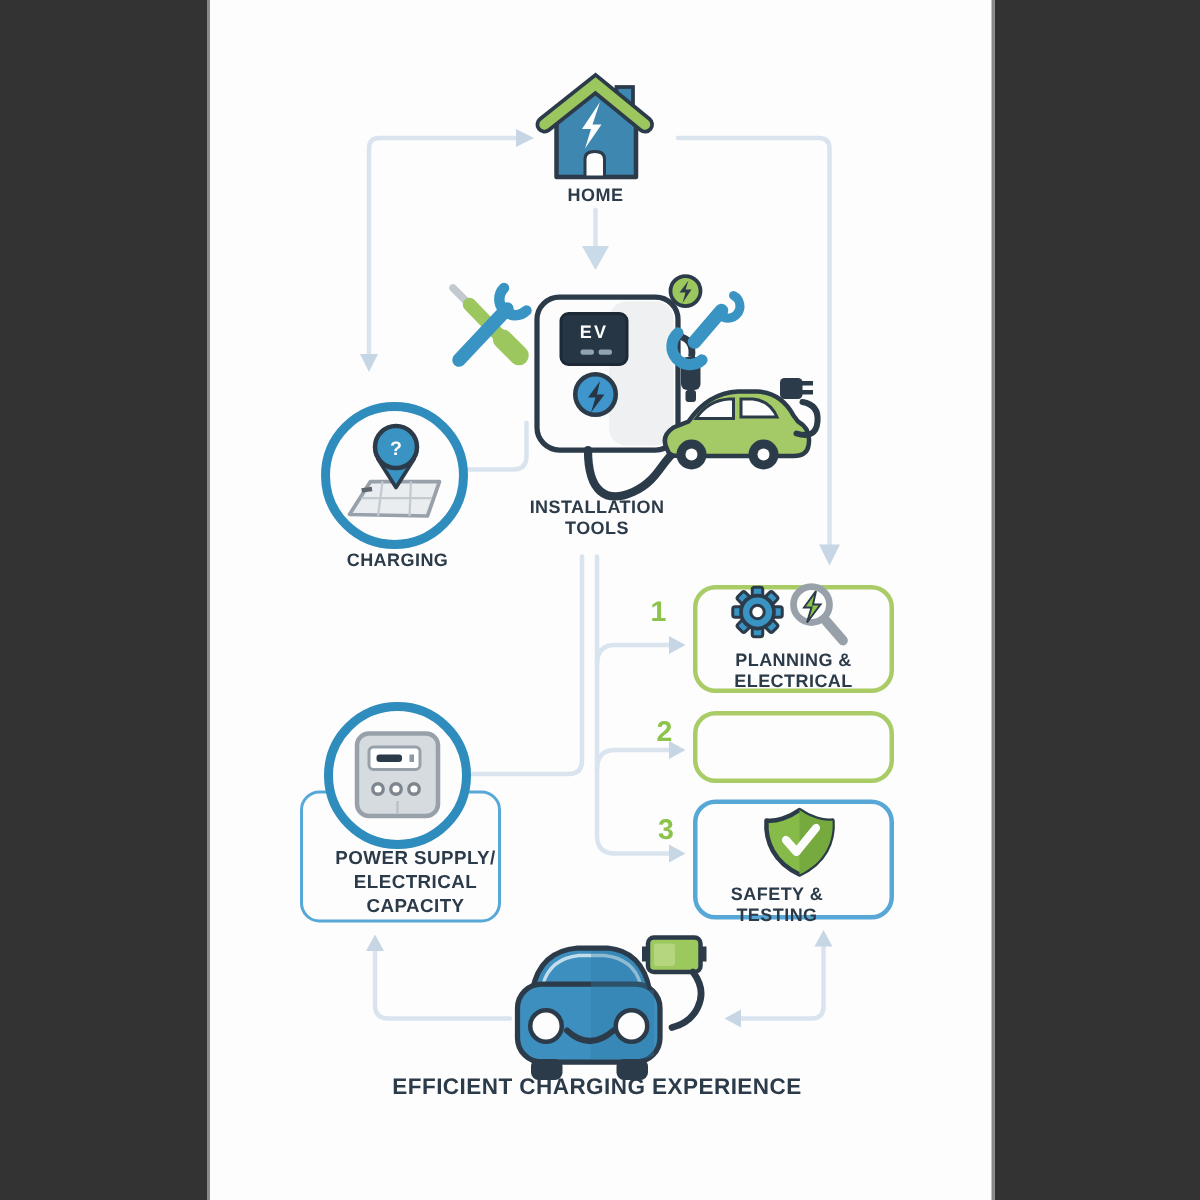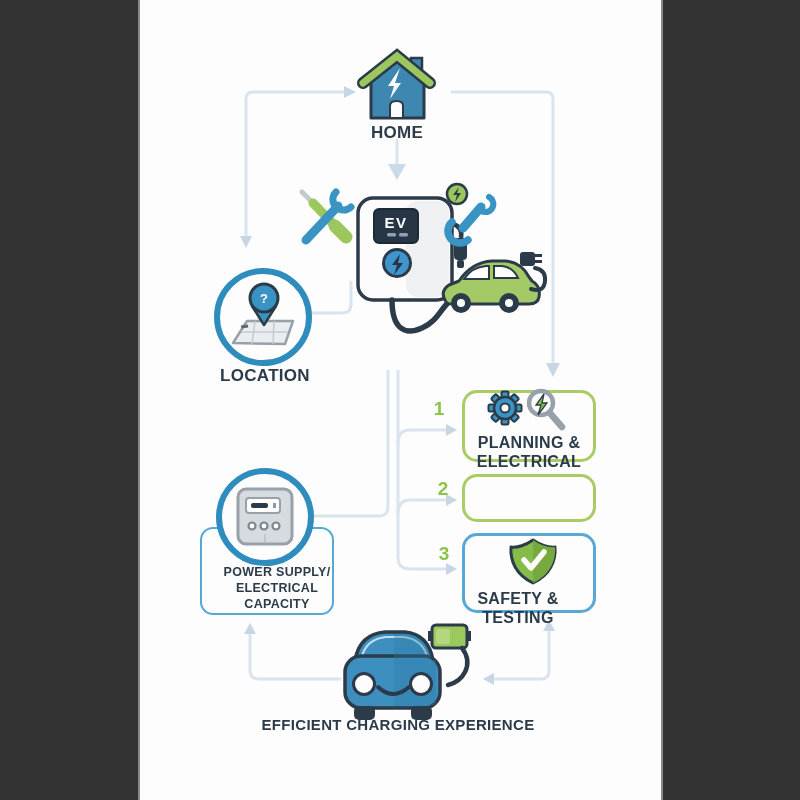--- a/index.html
+++ b/index.html
@@ -9,24 +9,24 @@
   #canvas{position:absolute;left:138px;top:0;width:525px;height:800px;background:#fdfdfd;
           border-left:2px solid #8a8a8a;border-right:2px solid #8a8a8a;box-sizing:border-box;z-index:1;}
   .stepbox{position:absolute;background:#fdfdfd;border-radius:15px;box-sizing:border-box;z-index:2;}
   #box-step1{left:462px;top:390px;width:134px;height:72px;border:3px solid #a9cc67;}
   #box-step2{left:462px;top:474px;width:134px;height:48px;border:3px solid #a9cc67;}
   #box-step3{left:462px;top:533px;width:134px;height:80px;border:3px solid #57a7d7;}
   #box-power{left:200px;top:527px;width:134px;height:88px;border:2.5px solid #57a7d7;border-radius:13px;}
   #art{position:absolute;left:0;top:0;z-index:3;}
   .lbl{position:absolute;font-weight:bold;color:#2c3b49;text-align:center;
        letter-spacing:.3px;line-height:1.18;z-index:4;}
-  .node-lbl{font-size:17px;text-align:center;}
-  .box-lbl{font-size:16px;line-height:1.16;}
+  .node-lbl{font-size:12px;text-align:center;}
+  .box-lbl{font-size:12px;line-height:1.16;}
   .num{position:absolute;font-weight:bold;color:#8cc34b;font-size:19px;z-index:4;text-align:center;}
-  #ev-lbl{left:374px;top:214px;width:44px;color:#fdfdfd;font-size:15px;letter-spacing:1.5px;}
+  #ev-lbl{left:374px;top:214px;width:44px;color:#fdfdfd;font-size:12px;letter-spacing:1.5px;}
   #pin-lbl{left:256px;top:291px;width:16px;color:#fdfdfd;font-size:13px;letter-spacing:0;}
 </style>
 </head>
 <body>
 
 <div id="stage">
   <div id="canvas"></div>
 
   <div class="stepbox" id="box-step1"></div>
   <div class="stepbox" id="box-step2"></div>
@@ -179,22 +179,26 @@
       <circle cx="364" cy="684" r="10.5" fill="#fdfdfd" stroke="#2c3b49" stroke-width="3"></circle>
       <circle cx="421" cy="684" r="10.5" fill="#fdfdfd" stroke="#2c3b49" stroke-width="3"></circle>
       <path d="M 378,687 Q 393,701 409,687" stroke="#2c3b49" stroke-width="4" fill="none" stroke-linecap="round"></path>
       <rect x="354" y="706" width="21" height="14" rx="5" fill="#2c3b49"></rect>
       <rect x="411" y="706" width="21" height="14" rx="5" fill="#2c3b49"></rect>
     </g>
   </svg>
 
   <div class="lbl node-lbl" style="left:352px;top:123px;width:90px;">HOME</div>
 
-
-  <div class="lbl node-lbl" style="left:205px;top:366px;width:120px;">LOCATION</div>
+  <div class="lbl node-lbl" style="left:323px;top:331px;width:150px;">
+    <div>INSTALLATION</div>
+    <div>TOOLS</div>
+  </div>
+
+  <div class="lbl node-lbl" style="left:205px;top:366px;width:120px;">CHARGING</div>
 
   <div class="lbl" id="ev-lbl">EV</div>
   <div class="lbl" id="pin-lbl">?</div>
 
   <div class="num" style="left:430px;top:398px;width:18px;">1</div>
   <div class="num" style="left:434px;top:478px;width:18px;">2</div>
   <div class="num" style="left:435px;top:543px;width:18px;">3</div>
 
   <div class="lbl box-lbl" style="left:462px;top:434px;width:134px;">
     <div>PLANNING &amp;</div>

